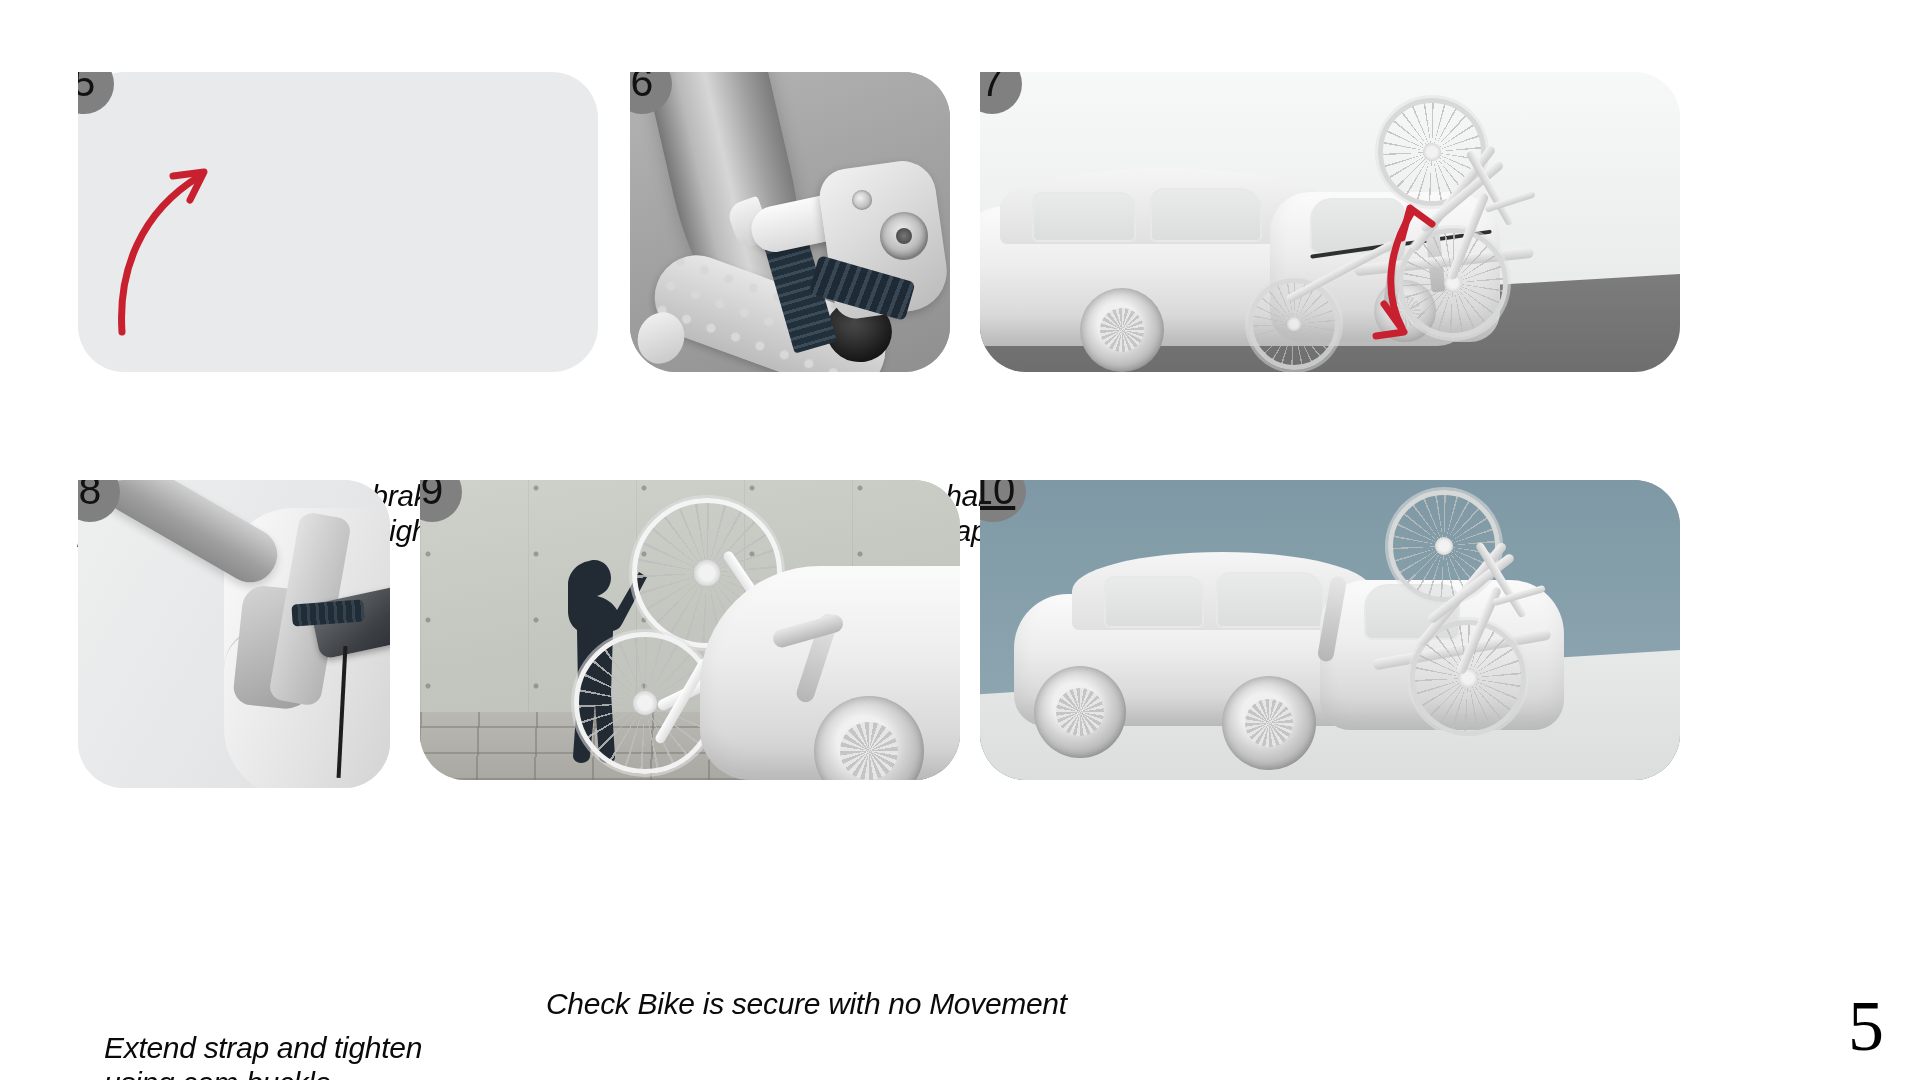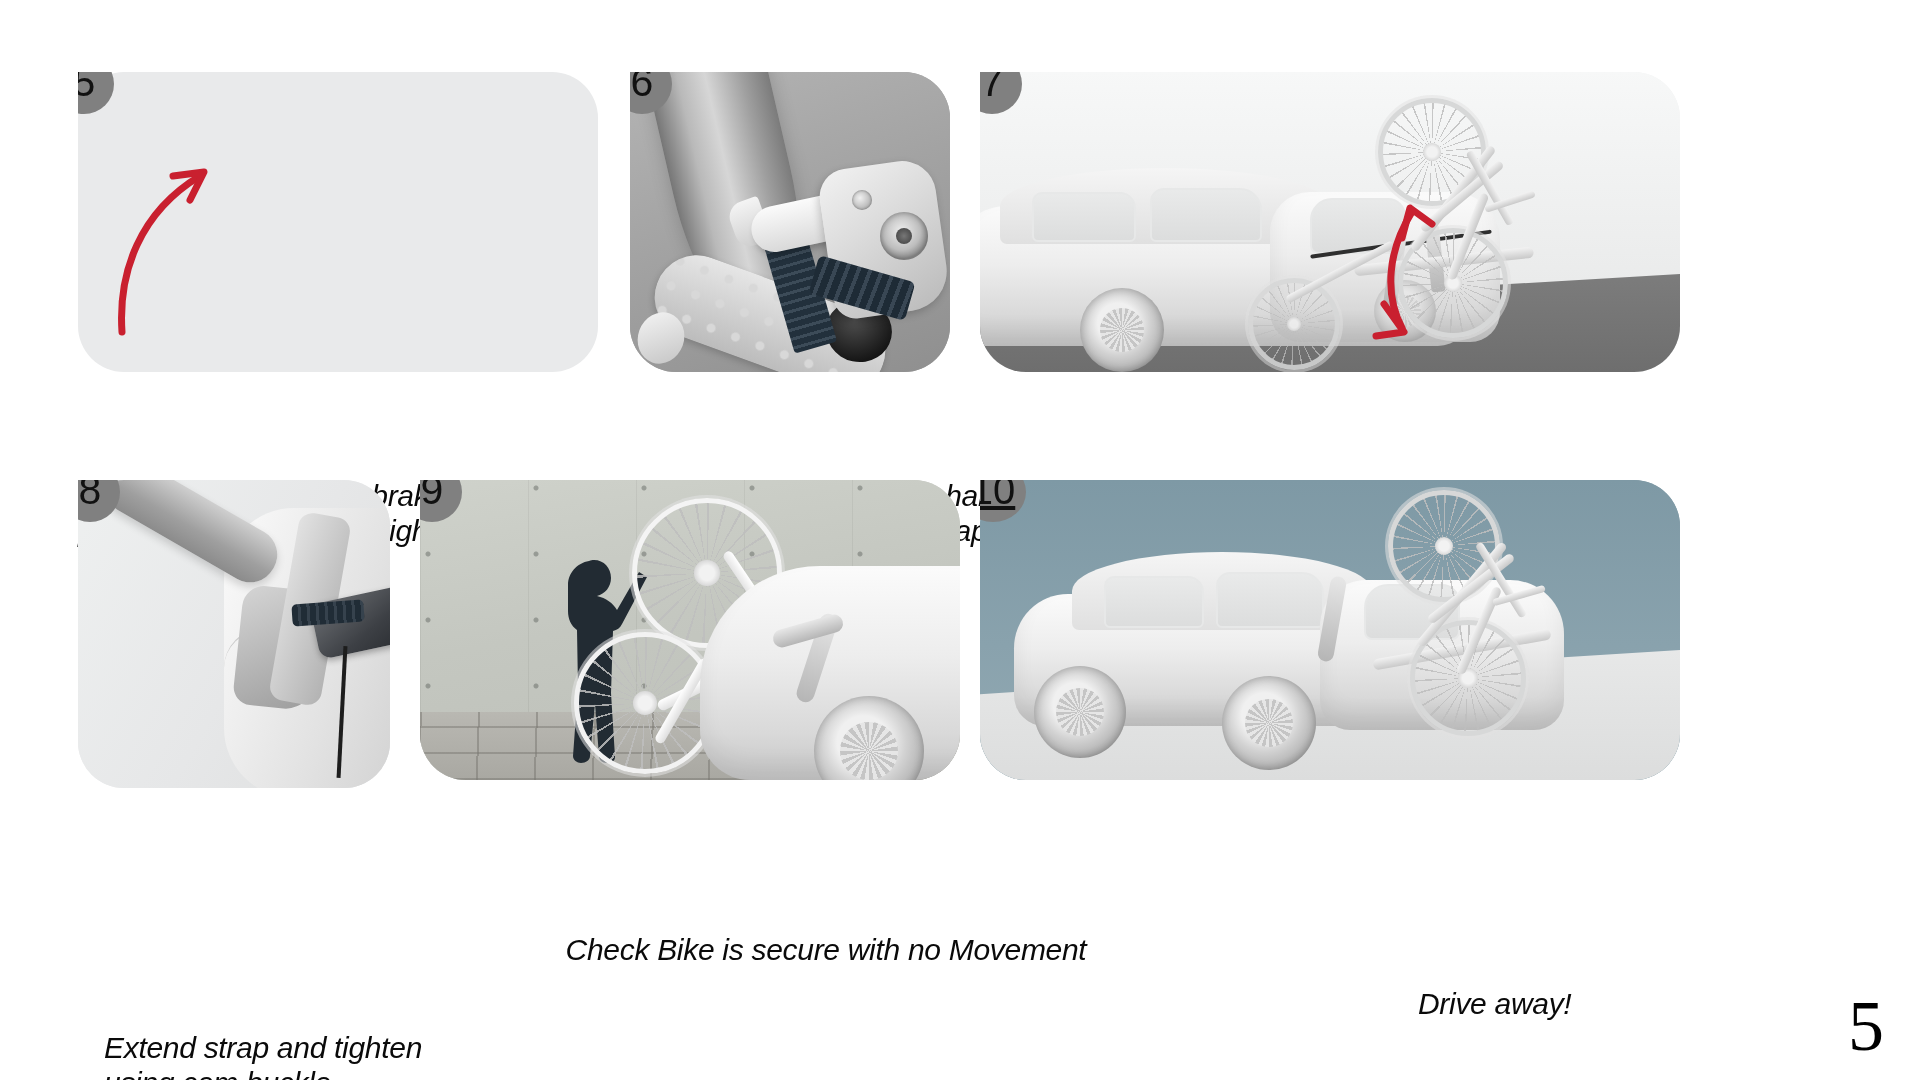--- a/index.html
+++ b/index.html
@@ -472,21 +472,21 @@
       <div class="tube" style="left:282px; top:112px; width:108px; height:10px; transform:rotate(56deg); background:linear-gradient(180deg,#ffffff,#e3e3e3); z-index:8;"></div>
       <div class="tube" style="left:214px; top:216px; width:96px; height:10px; transform:rotate(-60deg); background:linear-gradient(180deg,#fdfdfd,#dedede); z-index:8;"></div>
 
       <div class="car" style="right:-70px; top:86px; width:330px; height:214px; border-radius:120px 40px 30px 50px; z-index:9;"></div>
       <div class="wheel" style="right:36px; top:216px; width:110px; height:110px; z-index:10;"></div>
       <div class="rack-arm" style="left:388px; top:132px; width:18px; height:92px; border-radius:20px; transform:rotate(18deg); z-index:11;"></div>
       <div class="rack-arm" style="left:352px; top:142px; width:72px; height:18px; border-radius:12px; transform:rotate(-16deg); z-index:11;"></div>
     </div>
     <div class="badge" style="left:-18px; top:-18px;">9</div>
   </div>
-  <div class="caption" style="left:546px; top:932px; width:560px;text-align:center;">Check Bike is secure with no Movement</div>
+  <div class="caption" style="left:546px; top:986px; width:560px;">Check Bike is secure with no Movement</div>
 
   <div class="panel" id="p10">
     <div class="panel-img">
       <div class="scene-sky-blue"></div>
       <div class="scene-ground-light"></div>
 
       <div class="car" style="left:34px; top:114px; width:470px; height:132px;"></div>
       <div class="car-roof" style="left:92px; top:72px; width:300px; height:78px;"></div>
       <div class="win" style="left:124px; top:96px; width:100px; height:52px;"></div>
       <div class="win" style="left:236px; top:92px; width:108px; height:56px; border-radius:14px 22px 6px 6px;"></div>
@@ -500,17 +500,16 @@
       <div class="bike-wheel" style="left:408px; top:10px; width:112px; height:112px;"></div>
       <div class="bike-wheel" style="left:430px; top:140px; width:116px; height:116px;"></div>
       <div class="tube" style="left:416px; top:110px; width:132px; height:9px; transform:rotate(-50deg);"></div>
       <div class="tube" style="left:438px; top:104px; width:106px; height:9px; transform:rotate(-38deg);"></div>
       <div class="tube" style="left:452px; top:146px; width:94px; height:9px; transform:rotate(-66deg);"></div>
       <div class="tube" style="left:478px; top:96px; width:86px; height:8px; transform:rotate(58deg);"></div>
       <div class="tube" style="left:512px; top:112px; width:54px; height:7px; transform:rotate(-16deg);"></div>
     </div>
     <div class="badge wide" style="left:-20px; top:-18px;">10</div>
   </div>
-  <div class="caption" style="left:1418px; top:986px; width:360px;">Drive away!</div>
 
   <div class="page-number">5</div>
 
 </div>
 
 </body></html>

